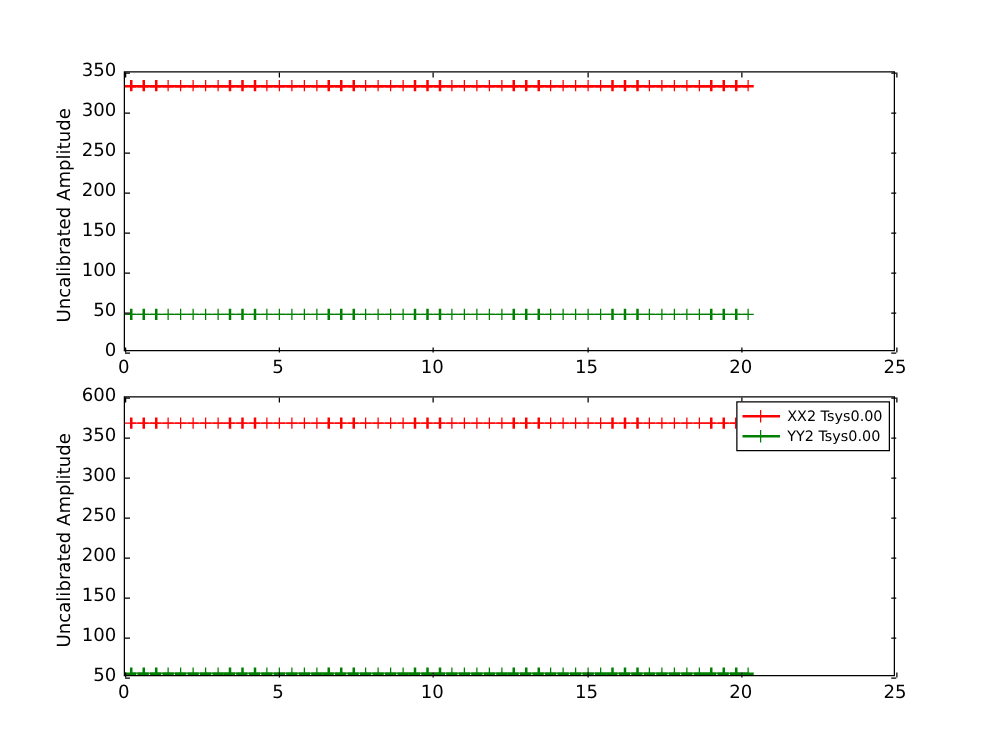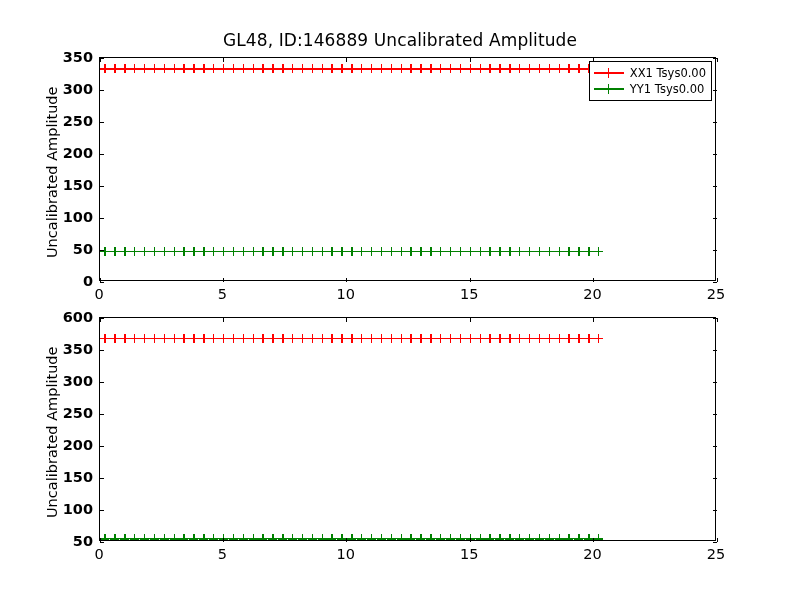--- a/index.html
+++ b/index.html
@@ -82,21 +82,20 @@
     font-size: 14.5px;
   }
   .ytick-label {
     position: absolute;
     right: 0;
     text-align: right;
     font-size: 14.5px;
     line-height: 14px;
     white-space: nowrap;
     transform: translateY(-7px);
-    font-weight: bold;
   }
   .ytick-col {
     position: absolute;
     width: 54px;
     left: 39px;
   }
   .xtick-label {
     position: absolute;
     font-size: 14.5px;
     line-height: 14px;
@@ -189,21 +188,20 @@
     top: 0;
     width: 1.4px;
     height: 9px;
   }
 </style>
 </head>
 <body>
 
 <div id="figure">
 
-  <div class="fig-title">GL48, ID:146889 Uncalibrated Amplitude</div>
 
   <div class="ylabel" id="ylabel-top">Uncalibrated Amplitude</div>
   <div class="ytick-col" id="ytickcol-top" style="top: 57px; height: 224px;">
       <div class="ytick-label" style="top: 224px;">0</div>
       <div class="ytick-label" style="top: 192px;">50</div>
       <div class="ytick-label" style="top: 160px;">100</div>
       <div class="ytick-label" style="top: 128px;">150</div>
       <div class="ytick-label" style="top: 96px;">200</div>
       <div class="ytick-label" style="top: 64px;">250</div>
       <div class="ytick-label" style="top: 32px;">300</div>
@@ -614,36 +612,20 @@
           <i class="h" style="background: rgb(0, 128, 0);"></i>
           <i class="v" style="background: rgb(0, 128, 0);"></i>
         </div>
         <div class="marker" style="left: 484.164px; top: 188.78px;">
           <i class="h" style="background: rgb(0, 128, 0);"></i>
           <i class="v" style="background: rgb(0, 128, 0);"></i>
         </div>
         <div class="marker" style="left: 494.036px; top: 188.78px;">
           <i class="h" style="background: rgb(0, 128, 0);"></i>
           <i class="v" style="background: rgb(0, 128, 0);"></i>
-        </div>
-      </div>
-    <div class="legend" id="legend-top">
-        <div class="legend-row">
-          <span class="legend-sample">
-            <span class="lsline" style="background: rgb(255, 0, 0);"></span>
-            <span class="lsplus-v" style="background: rgb(255, 0, 0);"></span>
-          </span>
-          <span class="legend-label">XX1 Tsys0.00</span>
-        </div>
-        <div class="legend-row">
-          <span class="legend-sample">
-            <span class="lsline" style="background: rgb(0, 128, 0);"></span>
-            <span class="lsplus-v" style="background: rgb(0, 128, 0);"></span>
-          </span>
-          <span class="legend-label">YY1 Tsys0.00</span>
         </div>
       </div>
   <div class="tick-mark ytick-mark" style="top: 223.5px; left: 0px;"></div>
       <div class="tick-mark ytick-mark" style="top: 223.5px; left: 613px;"></div>
       <div class="tick-mark ytick-mark" style="top: 191.5px; left: 0px;"></div>
       <div class="tick-mark ytick-mark" style="top: 191.5px; left: 613px;"></div>
       <div class="tick-mark ytick-mark" style="top: 159.5px; left: 0px;"></div>
       <div class="tick-mark ytick-mark" style="top: 159.5px; left: 613px;"></div>
       <div class="tick-mark ytick-mark" style="top: 127.5px; left: 0px;"></div>
       <div class="tick-mark ytick-mark" style="top: 127.5px; left: 613px;"></div>
@@ -1095,20 +1077,36 @@
         </div>
         <div class="marker" style="left: 484.164px; top: 216.3px;">
           <i class="h" style="background: rgb(0, 128, 0);"></i>
           <i class="v" style="background: rgb(0, 128, 0);"></i>
         </div>
         <div class="marker" style="left: 494.036px; top: 216.3px;">
           <i class="h" style="background: rgb(0, 128, 0);"></i>
           <i class="v" style="background: rgb(0, 128, 0);"></i>
         </div>
       </div>
+    <div class="legend" id="legend-bottom">
+        <div class="legend-row">
+          <span class="legend-sample">
+            <span class="lsline" style="background: rgb(255, 0, 0);"></span>
+            <span class="lsplus-v" style="background: rgb(255, 0, 0);"></span>
+          </span>
+          <span class="legend-label">XX2 Tsys0.00</span>
+        </div>
+        <div class="legend-row">
+          <span class="legend-sample">
+            <span class="lsline" style="background: rgb(0, 128, 0);"></span>
+            <span class="lsplus-v" style="background: rgb(0, 128, 0);"></span>
+          </span>
+          <span class="legend-label">YY2 Tsys0.00</span>
+        </div>
+      </div>
   <div class="tick-mark ytick-mark" style="top: 223.5px; left: 0px;"></div>
       <div class="tick-mark ytick-mark" style="top: 223.5px; left: 613px;"></div>
       <div class="tick-mark ytick-mark" style="top: 191.5px; left: 0px;"></div>
       <div class="tick-mark ytick-mark" style="top: 191.5px; left: 613px;"></div>
       <div class="tick-mark ytick-mark" style="top: 159.5px; left: 0px;"></div>
       <div class="tick-mark ytick-mark" style="top: 159.5px; left: 613px;"></div>
       <div class="tick-mark ytick-mark" style="top: 127.5px; left: 0px;"></div>
       <div class="tick-mark ytick-mark" style="top: 127.5px; left: 613px;"></div>
       <div class="tick-mark ytick-mark" style="top: 95.5px; left: 0px;"></div>
       <div class="tick-mark ytick-mark" style="top: 95.5px; left: 613px;"></div>

